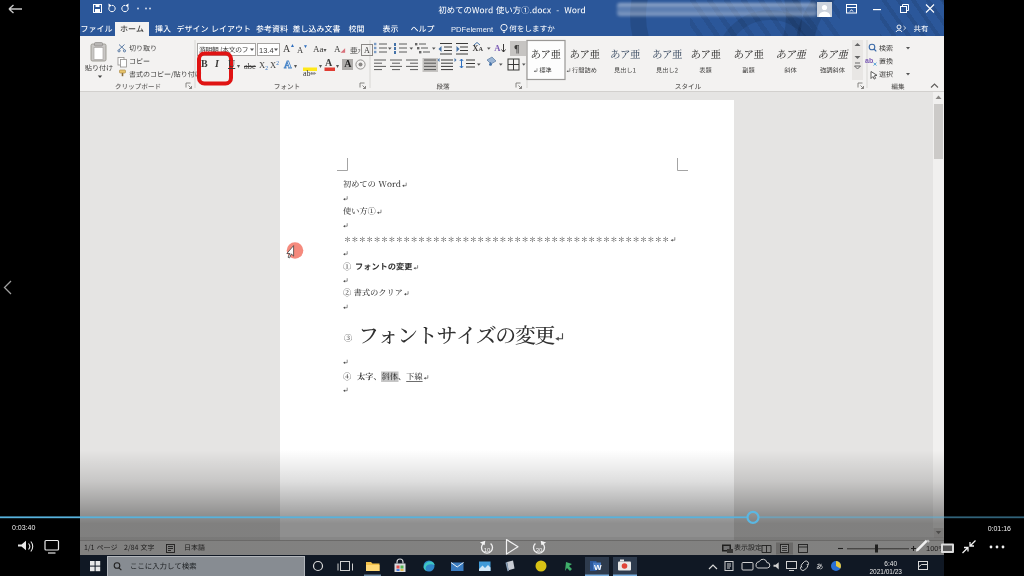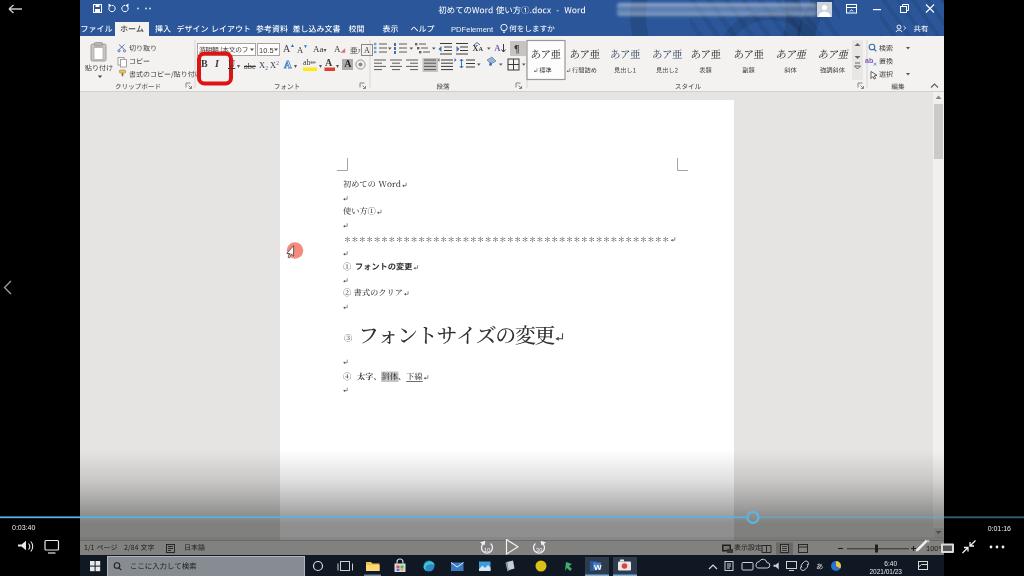--- a/index.html
+++ b/index.html
@@ -878,39 +878,39 @@
         <use href="#g107" transform="translate(734.0 550.0) scale(0.007000 -0.007000)"></use>
         <use href="#g164" transform="translate(741.0 550.0) scale(0.007000 -0.007000)"></use>
         <use href="#g165" transform="translate(748.0 550.0) scale(0.007000 -0.007000)"></use>
         <use href="#g166" transform="translate(755.0 550.0) scale(0.007000 -0.007000)"></use>
       </g>
 <rect x="199" y="53.5" width="32" height="30" rx="5.5" fill="none" stroke="#e01313" stroke-width="4"></rect>
       <circle cx="295" cy="250.5" r="8.3" fill="#f58a7d"></circle>
       <path d="M293.6 245.6 L293.6 256.1 291.35 253.85 289.5 257.9 288.0 257.2 289.9 253.5 286.85 253.5 Z" fill="#ffffff" stroke="#3a3a3a" stroke-width="0.75" stroke-linejoin="round"></path>
 </svg>
 <div class="a" style="left:0;top:0;width:1024px;height:576px;z-index:5">
-      <div class="a" style="left:259px;top:45.5px;font:7.5px 'Liberation Sans';color:#3b3a39">10.5</div>
+      <div class="a" style="left:259px;top:45.5px;font:7.5px 'Liberation Sans';color:#3b3a39">13.4</div>
       <div class="a" style="left:283px;top:43px;font:10px 'Liberation Serif';color:#3b3a39">A</div>
       <div class="a" style="left:290px;top:42px;font:5px 'Liberation Sans';color:#2f6fbe">▲</div>
       <div class="a" style="left:297px;top:45px;font:8.5px 'Liberation Serif';color:#3b3a39">A</div>
       <div class="a" style="left:303px;top:43px;font:5px 'Liberation Sans';color:#2f6fbe">▼</div>
       <div class="a" style="left:313px;top:44px;font:9px 'Liberation Serif';color:#3b3a39">Aa<span style="font-size:6px;color:#555">▾</span></div>
       <div class="a" style="left:334px;top:44px;font:9px 'Liberation Serif';color:#3b3a39">A<span style="font-size:6px;color:#d8707a">◢</span></div>
       <div class="a" style="left:350px;top:44.5px;font:8px 'Liberation Sans';color:#3b3a39">亜<span style="font-size:5px">ｱ</span></div>
       <div class="a" style="left:361px;top:44px;width:10px;height:10px;border:1px solid #8a8886;font:8px 'Liberation Serif';color:#3b3a39;text-align:center;line-height:11px">A</div>
       <div class="a" style="left:201px;top:58px;font:bold 10px 'Liberation Serif';color:#3b3a39">B</div>
       <div class="a" style="left:215px;top:58px;font:italic bold 10px 'Liberation Serif';color:#3b3a39">I</div>
       <div class="a" style="left:228px;top:58px;font:10px 'Liberation Serif';color:#3b3a39;text-decoration:underline">U</div>
       <div class="a" style="left:237px;top:62px;font:6px 'Liberation Sans';color:#555">▾</div>
       <div class="a" style="left:244px;top:61px;font:8.5px 'Liberation Serif';color:#3b3a39;text-decoration:line-through">abe</div>
       <div class="a" style="left:259px;top:60px;font:8.5px 'Liberation Serif';color:#3b3a39">X<span style="font-size:5.5px;vertical-align:-2px;color:#2f6fbe">2</span></div>
       <div class="a" style="left:270px;top:60px;font:8.5px 'Liberation Serif';color:#3b3a39">X<span style="font-size:5.5px;vertical-align:3px;color:#2f6fbe">2</span></div>
       <div class="a" style="left:284px;top:58.5px;font:bold 10.5px 'Liberation Serif';color:#fff;-webkit-text-stroke:0.8px #4a86c8">A</div>
       <div class="a" style="left:294px;top:62px;font:6px 'Liberation Sans';color:#555">▾</div>
-      <div class="a" style="left:303px;top:58px;font:8px 'Liberation Serif';color:#3b3a39">ab<span style="font-size:7px">✏</span></div>
+      <div class="a" style="left:303px;top:69px;font:8px 'Liberation Serif';color:#3b3a39">ab<span style="font-size:7px">✏</span></div>
       <div class="a" style="left:319px;top:62px;font:6px 'Liberation Sans';color:#555">▾</div>
       <div class="a" style="left:325px;top:57px;font:bold 10px 'Liberation Serif';color:#3b3a39">A</div>
       <div class="a" style="left:336px;top:62px;font:6px 'Liberation Sans';color:#555">▾</div>
       <div class="a" style="left:344.2px;top:58px;font:bold 10px 'Liberation Serif';color:#222">A</div>
       <div class="a" style="left:472px;top:43px;font:bold 9px 'Liberation Serif';color:#3b3a39;transform:scaleX(.9)">X<span style="font-size:7px">A</span></div>
       <div class="a" style="left:494px;top:42.5px;font:bold 9px 'Liberation Serif';color:#7b5bb5;transform:scaleX(.95)">A</div>
       <div class="a" style="left:514px;top:42.5px;font:bold 10px 'Liberation Serif';color:#3b3a39">¶</div>
       <div class="a" style="left:865px;top:56.5px;font:bold 7px 'Liberation Sans';color:#7b5bb5">ab</div>
       <div class="a" style="left:926px;top:544px;font:7.5px 'Liberation Sans';color:#3d3c3b">100%</div>
       <div class="a" style="left:451px;top:25px;font:7.6px 'Liberation Sans';color:#f0f3f8">PDFelement</div>

